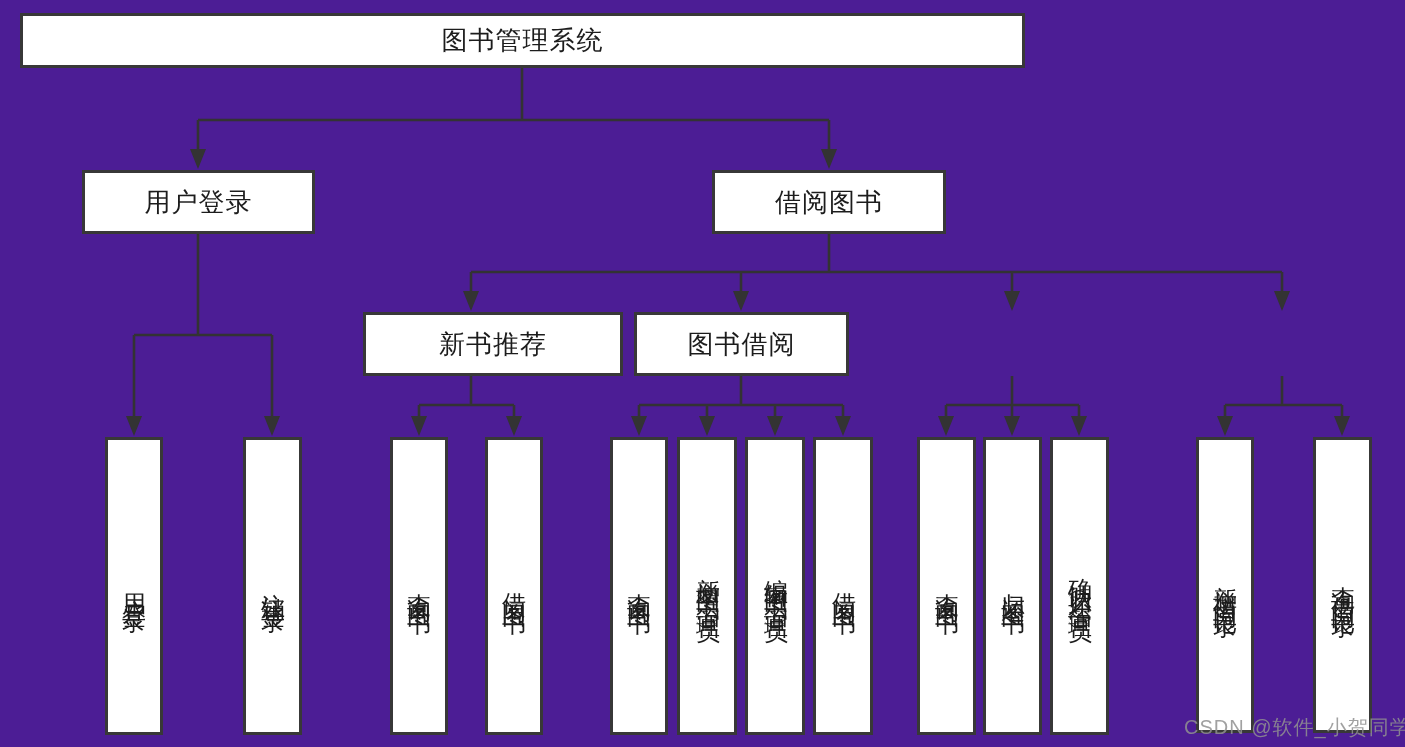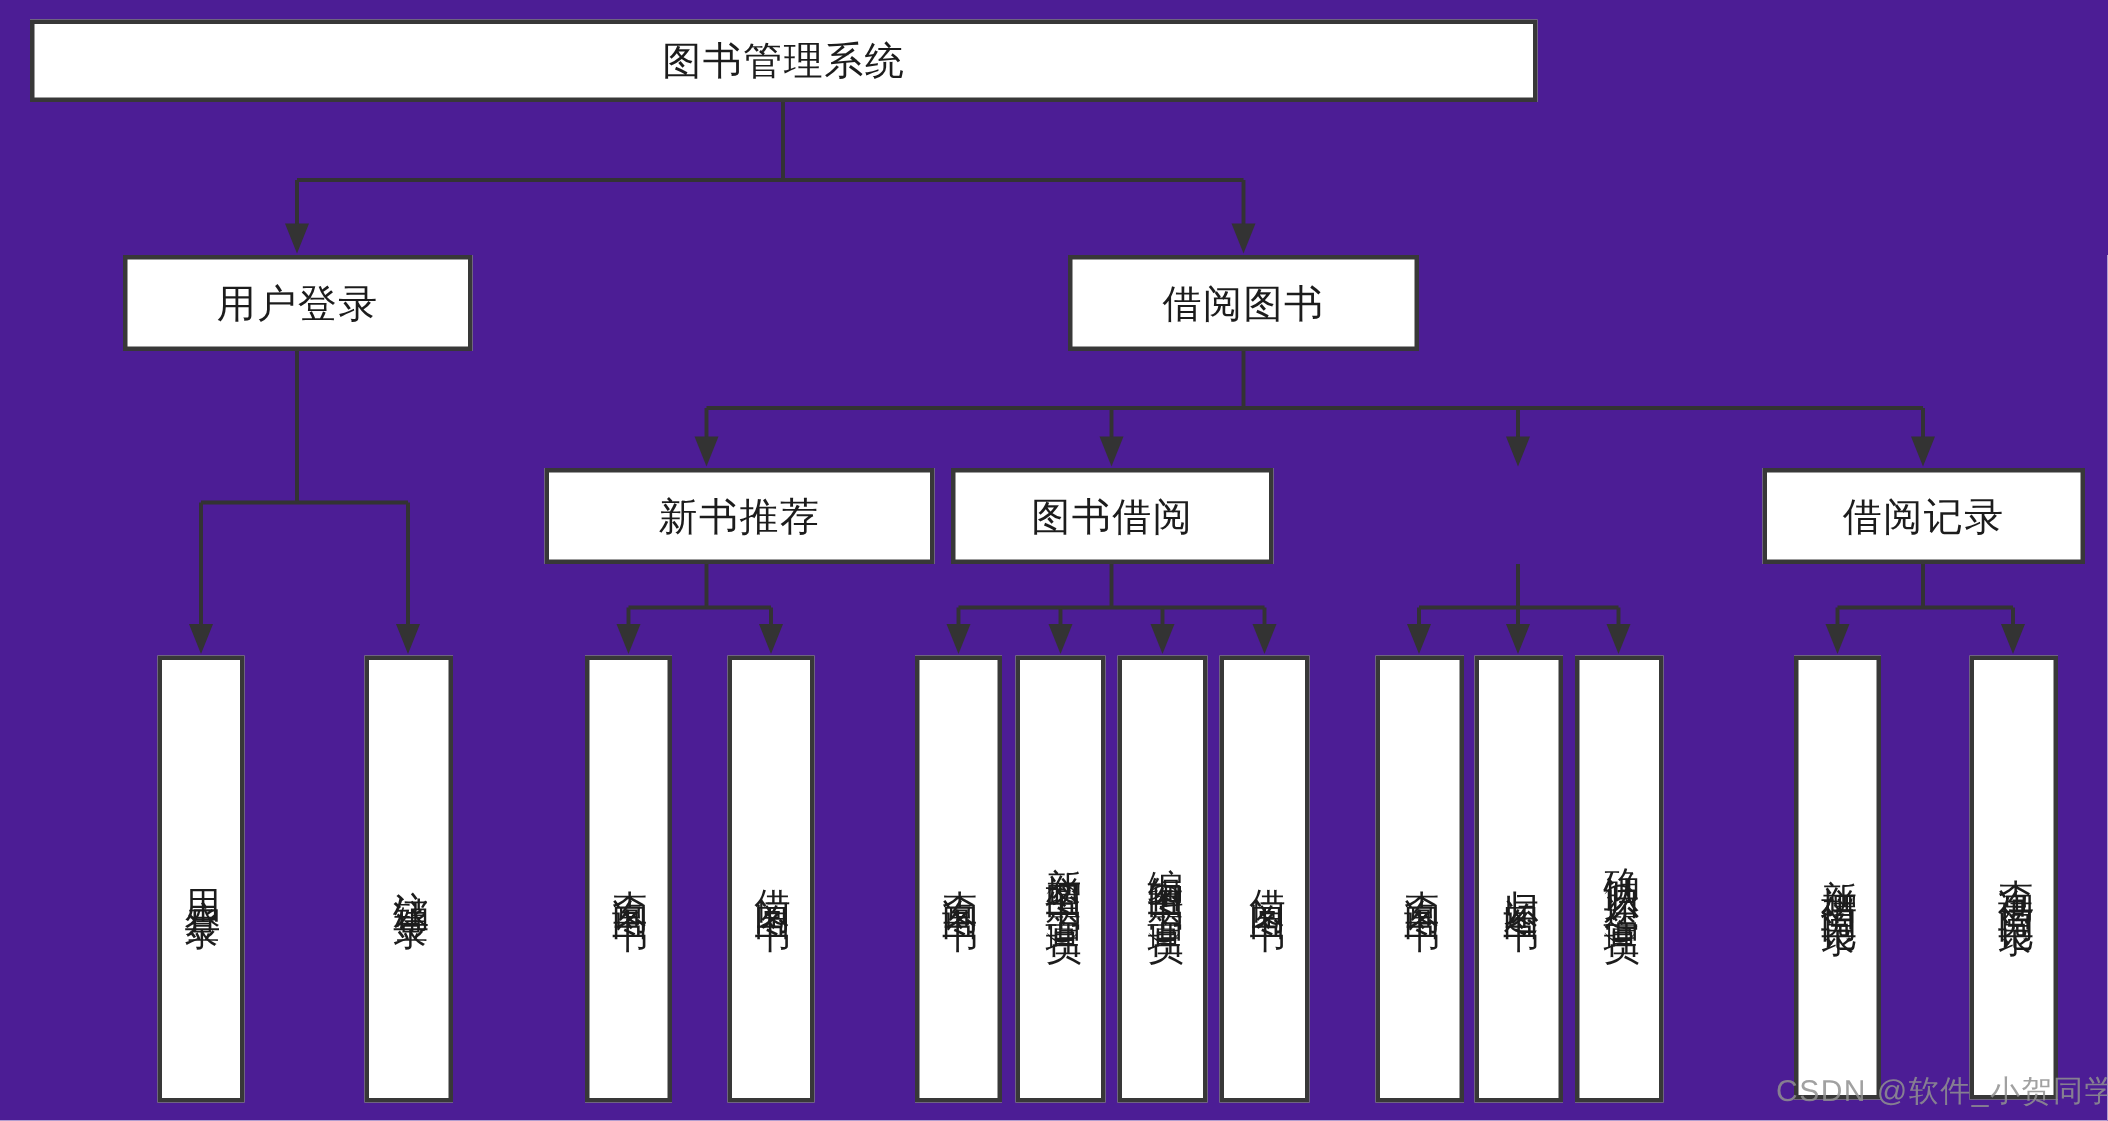--- a/index.html
+++ b/index.html
@@ -90,21 +90,20 @@
       <polygon points="1334,416 1350,416 1342,436" fill="#333333"></polygon>
     </svg>
 
   <div class="node h" style="left:20px; top:13px; width:1005px; height:55px;">图书管理系统</div>
 
   <div class="node h" style="left:82px; top:170px; width:233px; height:64px;">用户登录</div>
   <div class="node h" style="left:712px; top:170px; width:234px; height:64px;">借阅图书</div>
 
   <div class="node h" style="left:363px; top:312px; width:260px; height:64px;">新书推荐</div>
   <div class="node h" style="left:634px; top:312px; width:215px; height:64px;font-family:Liberation Mono, monospace;">图书借阅</div>
-  <div class="node h" style="left:1175px; top:312px; width:215px; height:64px;">借阅记录</div>
 
   <div class="node v" style="left:105px; top:437px; width:58px; height:298px;">用户登录</div>
   <div class="node v" style="left:243px; top:437px; width:59px; height:298px;">注销登录</div>
 
   <div class="node v" style="left:390px; top:437px; width:58px; height:298px;">查询图书</div>
   <div class="node v" style="left:485px; top:437px; width:58px; height:298px;">借阅图书</div>
 
   <div class="node v" style="left:610px; top:437px; width:58px; height:298px;">查询图书</div>
   <div class="node v" style="left:677px; top:437px; width:60px; height:298px;">新增图书（管理员）</div>
   <div class="node v" style="left:745px; top:437px; width:60px; height:298px;">编辑图书（管理员）</div>

